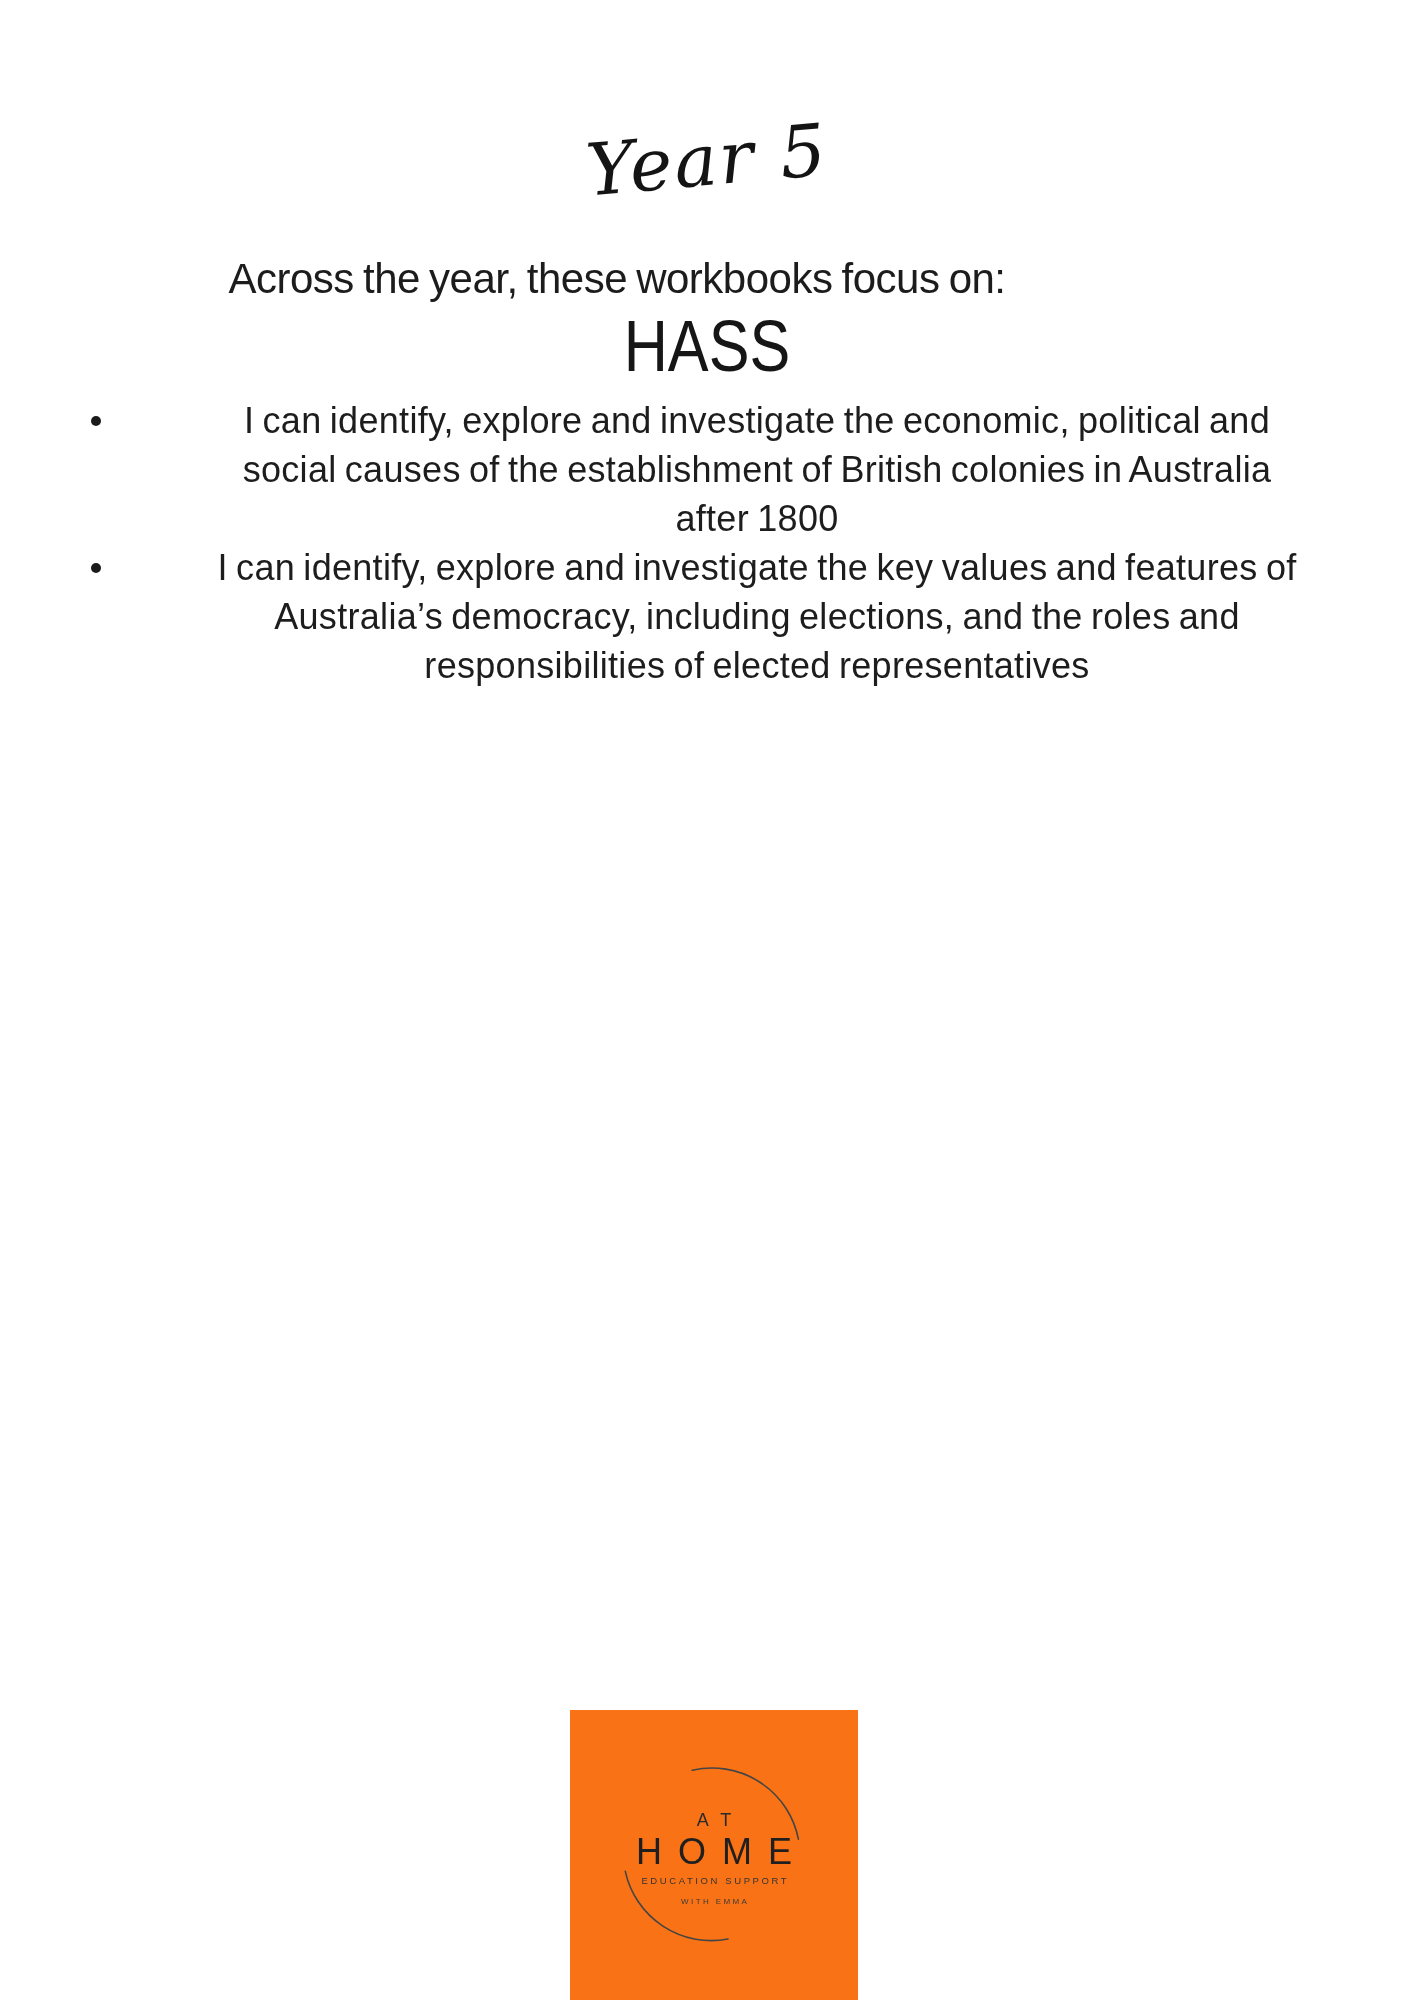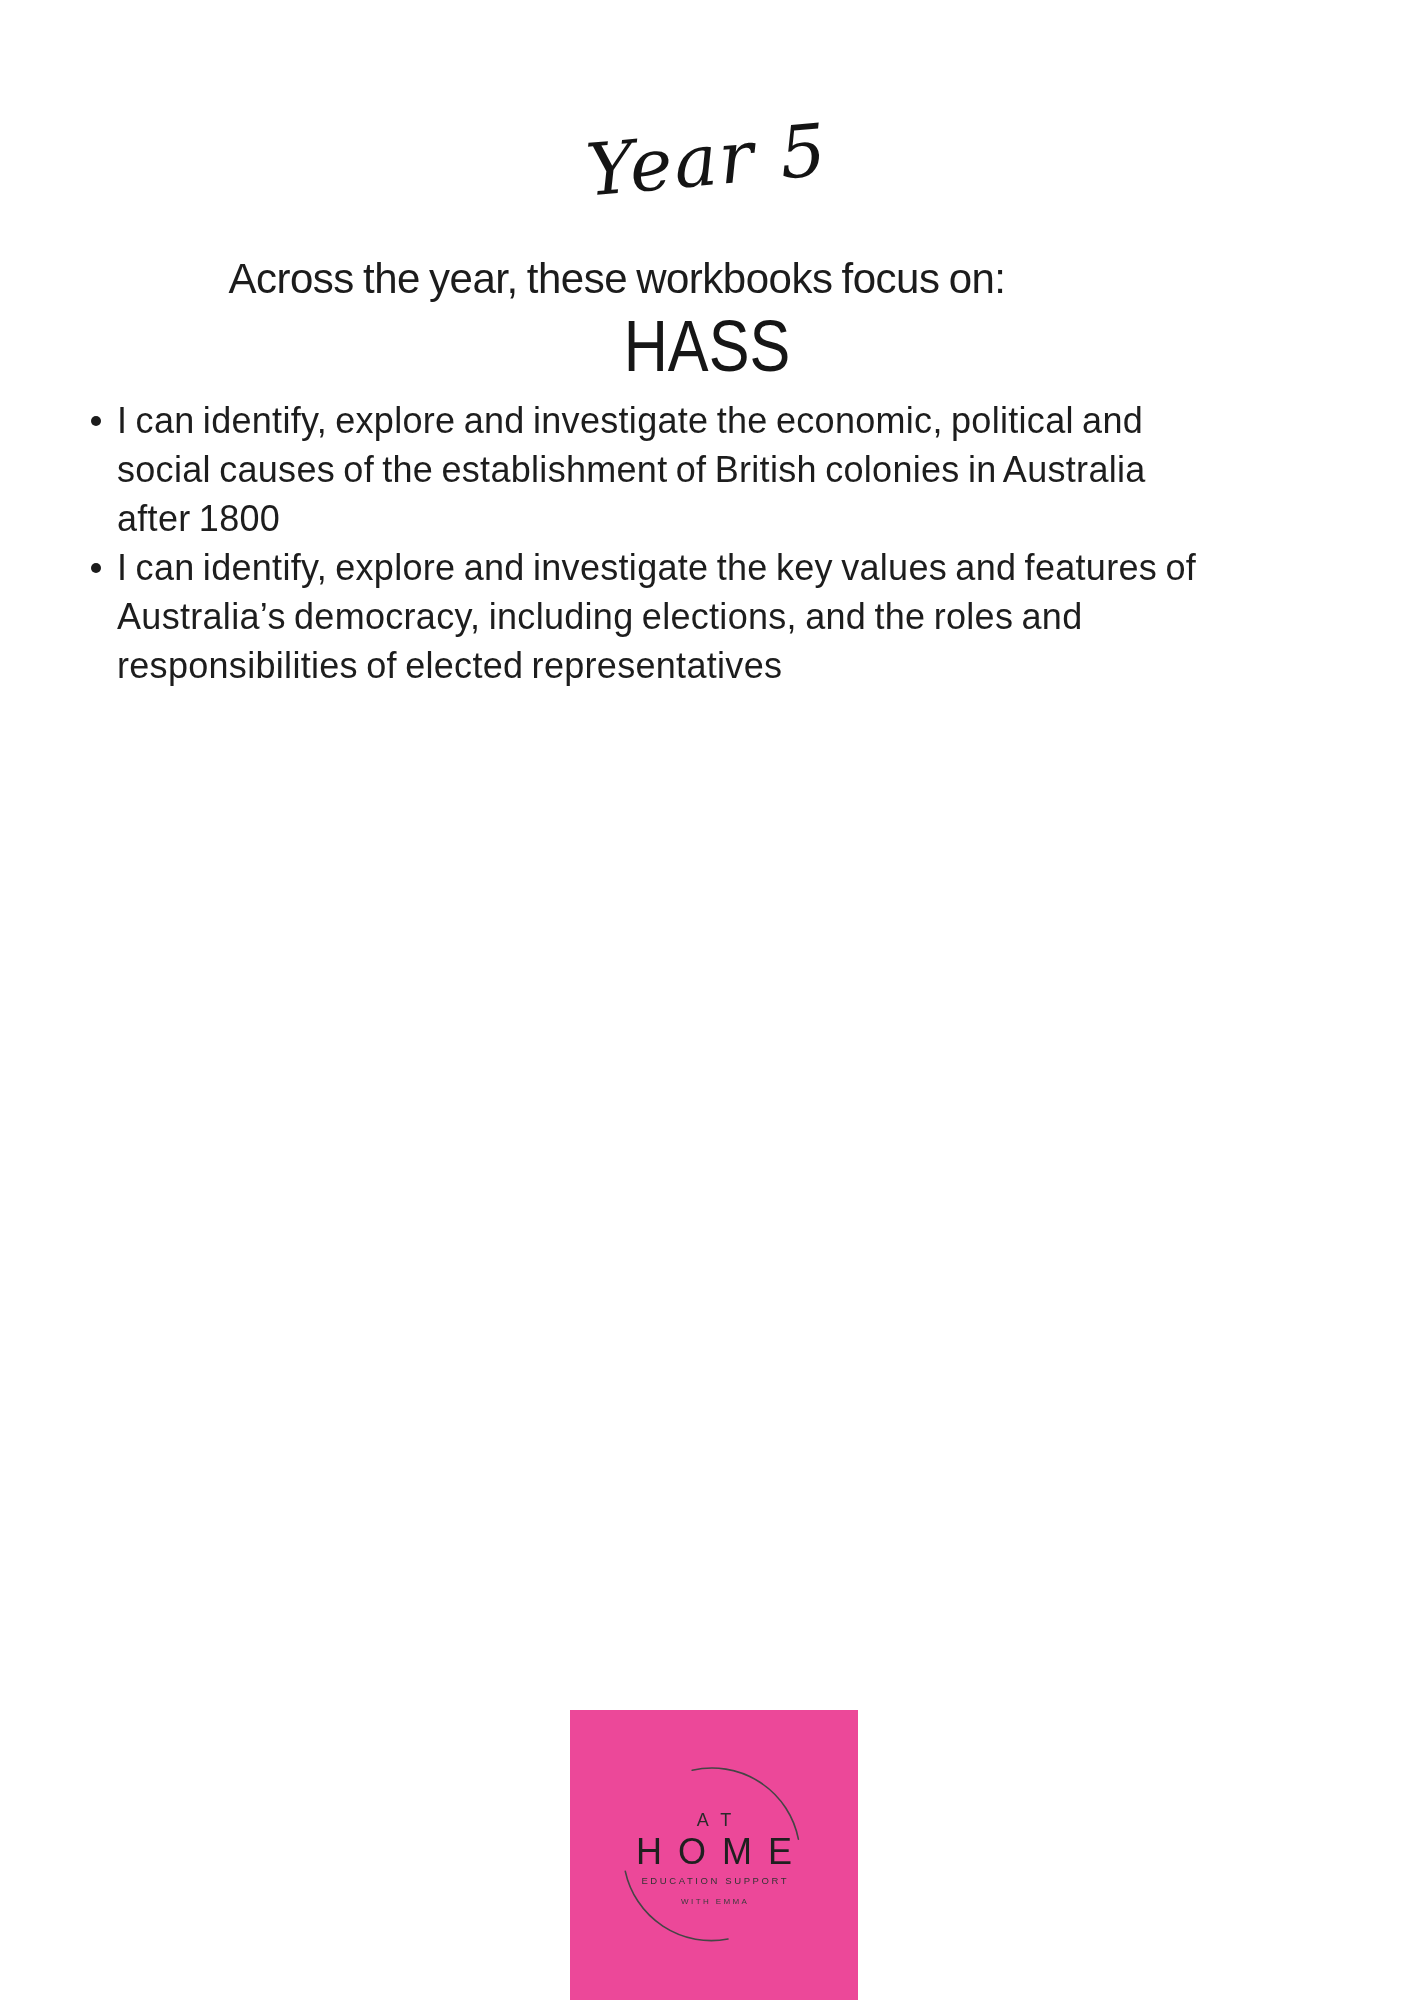--- a/index.html
+++ b/index.html
@@ -70,40 +70,41 @@
     width: 1280px;
     list-style: none;
   }
   .objectives li {
     position: relative;
     font-size: 36px;
     line-height: 49px;
     letter-spacing: 0.3px;
     word-spacing: -2px;
     color: #1d1d1d;
+    text-align: center;
   }
   .objectives .dot {
     position: absolute;
     left: -26px;
     top: 20px;
     width: 10px;
     height: 10px;
     border-radius: 50%;
     background: #1b1b1b;
   }
   .obj-text { white-space: pre-line; }
 
   
   .logo {
     position: absolute;
     left: 570px;
     top: 1710px;
     width: 288px;
     height: 290px;
-    background: #ec4899;
+    background: #f97316;
     text-align: center;
   }
   .logo svg {
     position: absolute;
     left: 0; top: 0;
     width: 288px; height: 290px;
   }
   .logo-line {
     position: absolute;
     left: 0;

